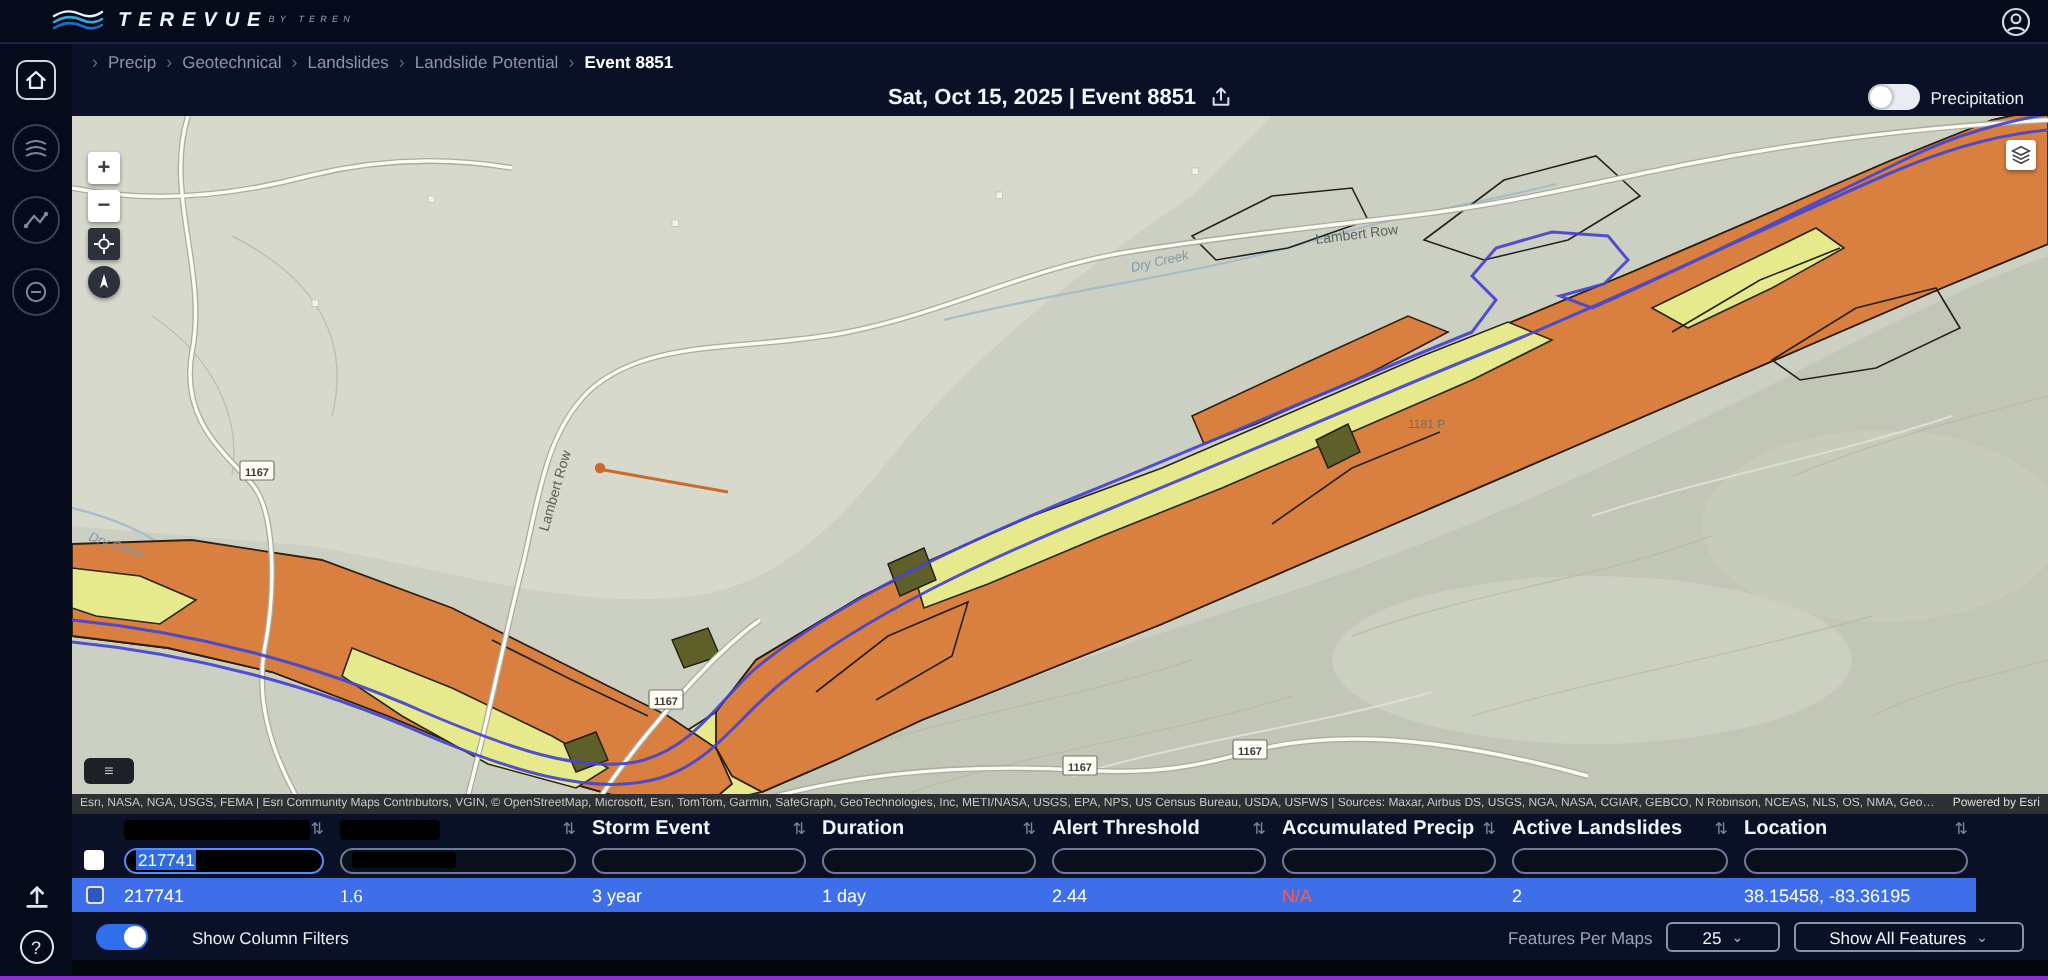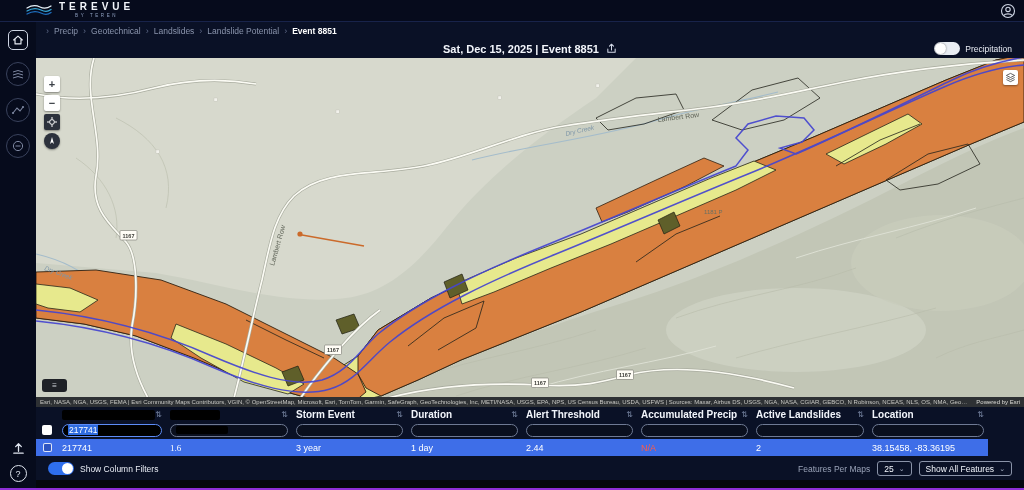--- a/index.html
+++ b/index.html
@@ -8,21 +8,21 @@
     position:relative; width:1024px; height:490px; overflow:hidden;
     background:#05080f; color:#fff;
     font-family:"Liberation Sans", sans-serif;
   }
   .screen::after { content:''; position:absolute; left:0; bottom:0; width:100%; height:2px; background:#8e2fd6; z-index:60; }
 
   
   .topbar { height:22px; background:#060b1c; border-bottom:1px solid #18234a;
     display:flex; align-items:center; justify-content:space-between; padding:0 8px 0 26px; }
   .logo { display:flex; align-items:center; gap:7px; }
-  .logo-text { display:flex; flex-direction:column; line-height:1; }
+  .logo-text { display:flex; line-height:1;font-style:italic; }
   .logo-title { font-size:10px; letter-spacing:4px; color:#f2f5fb; font-weight:bold; }
   .logo-subtitle { font-size:4.5px; letter-spacing:2.6px; color:#8fa0c0; margin-top:2px; text-align:center; }
   .icon-btn { background:none; border:none; cursor:pointer; display:flex; align-items:center; justify-content:center; }
 
   
   .body-row { display:flex; height:468px; }
   .sidebar { width:36px; background:#060b1c; display:flex; flex-direction:column; align-items:center; padding:8px 0 8px; gap:12px; flex-shrink:0; }
   .home-btn { width:20px; height:20px; border:1.5px solid #cfd6e4; border-radius:5px; display:flex; align-items:center; justify-content:center; background:none; cursor:pointer; }
   .circle-btn { width:24px; height:24px; border-radius:50%; border:1.5px solid #39425c; background:none; display:flex; align-items:center; justify-content:center; cursor:pointer; }
   .sidebar-bottom { margin-top:auto; display:flex; flex-direction:column; align-items:center; gap:9px; }
@@ -83,26 +83,26 @@
   .sel-text { background:#2f6ce0; color:#fff; font-size:8.5px; padding:0 1px; }
   .filter-redact { width:52px; height:8px; background:#000; border-radius:2px; }
   .cb { width:10px; height:10px; border-radius:2px; display:inline-block; cursor:pointer; }
   .cb.white { background:#ffffff; }
   .cb.outline { width:9px; height:9px; background:rgba(20,40,120,.35); border:1.2px solid rgba(255,255,255,.85); }
   .data-row { height:17px; width:952px; margin-top:1px; background:#3e6ee8; display:flex; align-items:center; }
   .cell { font-size:9px; color:#fff; padding:0 4px; white-space:nowrap; overflow:hidden; flex-shrink:0; }
 
   
   .footer-bar { height:23px; background:#0a1126; display:flex; align-items:center; padding:0 12px; margin-top:1px; }
-  .filters-toggle-wrap { display:flex; align-items:center; gap:6px; }
+  .filters-toggle-wrap { display:flex; align-items:center; gap:22px; }
   .footer-label { font-size:8.5px; color:#e8ecf4; }
   .footer-right { margin-left:auto; display:flex; align-items:center; gap:7px; }
   .muted-label { font-size:8.5px; color:#9aa3b8; }
   .select-box { height:15px; border:1px solid #8a93a8; border-radius:3px; background:#0a1126;
-    display:flex; align-items:center; gap:5px; padding:0 6px; font-size:8.5px; color:#f2f5fb; cursor:pointer; }
+    display:flex; align-items:center; gap:5px; padding:0 17px; font-size:8.5px; color:#f2f5fb; cursor:pointer; }
   .chevron { font-size:7px; color:#aab3c6; }
   .bottom-strip { height:10px; background:#04070d; }
 </style>
 </head>
 <body>
 
 <div class="screen">
 
   <header class="topbar">
     <div class="logo">
@@ -171,21 +171,21 @@
           <span class="crumb-sep">›</span>
           <span class="crumb">Landslides</span>
           <span class="crumb-sep">›</span>
           <span class="crumb">Landslide Potential</span>
           <span class="crumb-sep">›</span>
           <span class="crumb active">Event 8851</span>
         </nav>
 
       <div class="title-row">
         <div class="map-title">
-          <span>Sat, Dec 15, 2025 | Event 8851</span>
+          <span>Sat, Oct 15, 2025 | Event 8851</span>
           <button class="icon-btn">
             <svg width="11" height="11" viewBox="0 0 12 12">
               <path d="M6,7.5 V1.5 M3.8,3.5 L6,1.3 L8.2,3.5 M2,6.5 V10.2 H10 V6.5" fill="none" stroke="#d6dcea" stroke-width="1.1" stroke-linecap="round" stroke-linejoin="round"></path>
             </svg>
           </button>
         </div>
         <div class="precip">
           <span class="toggle light">
               <span class="knob"></span>
             </span>

